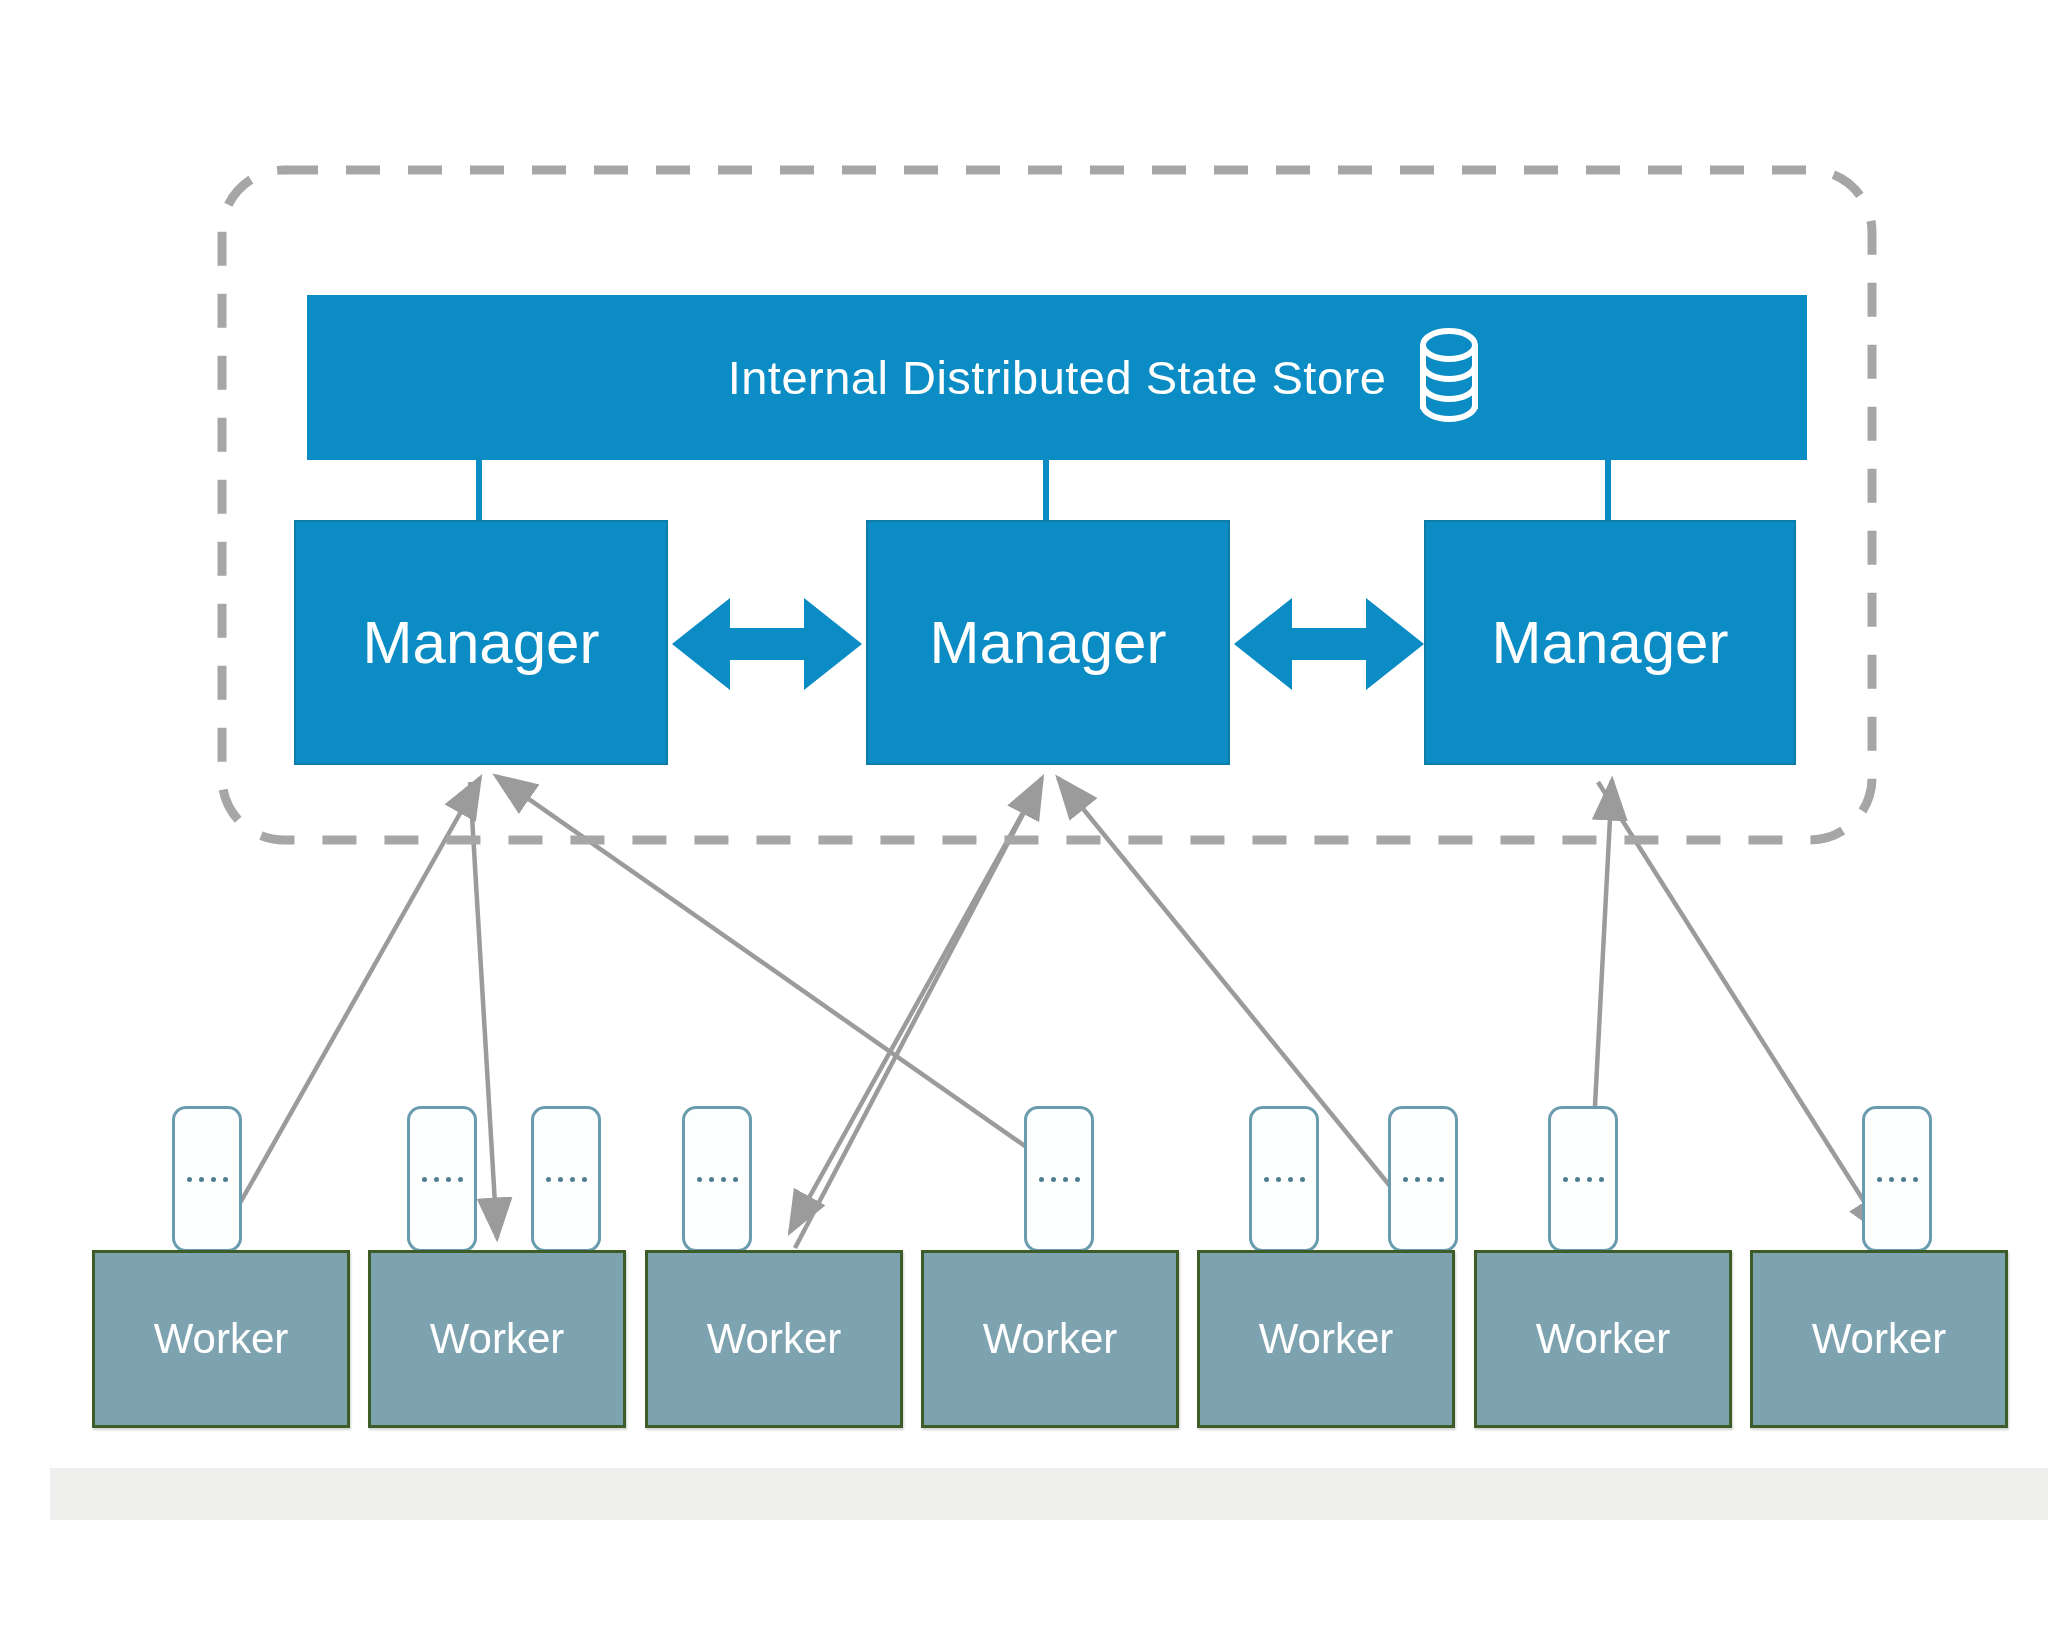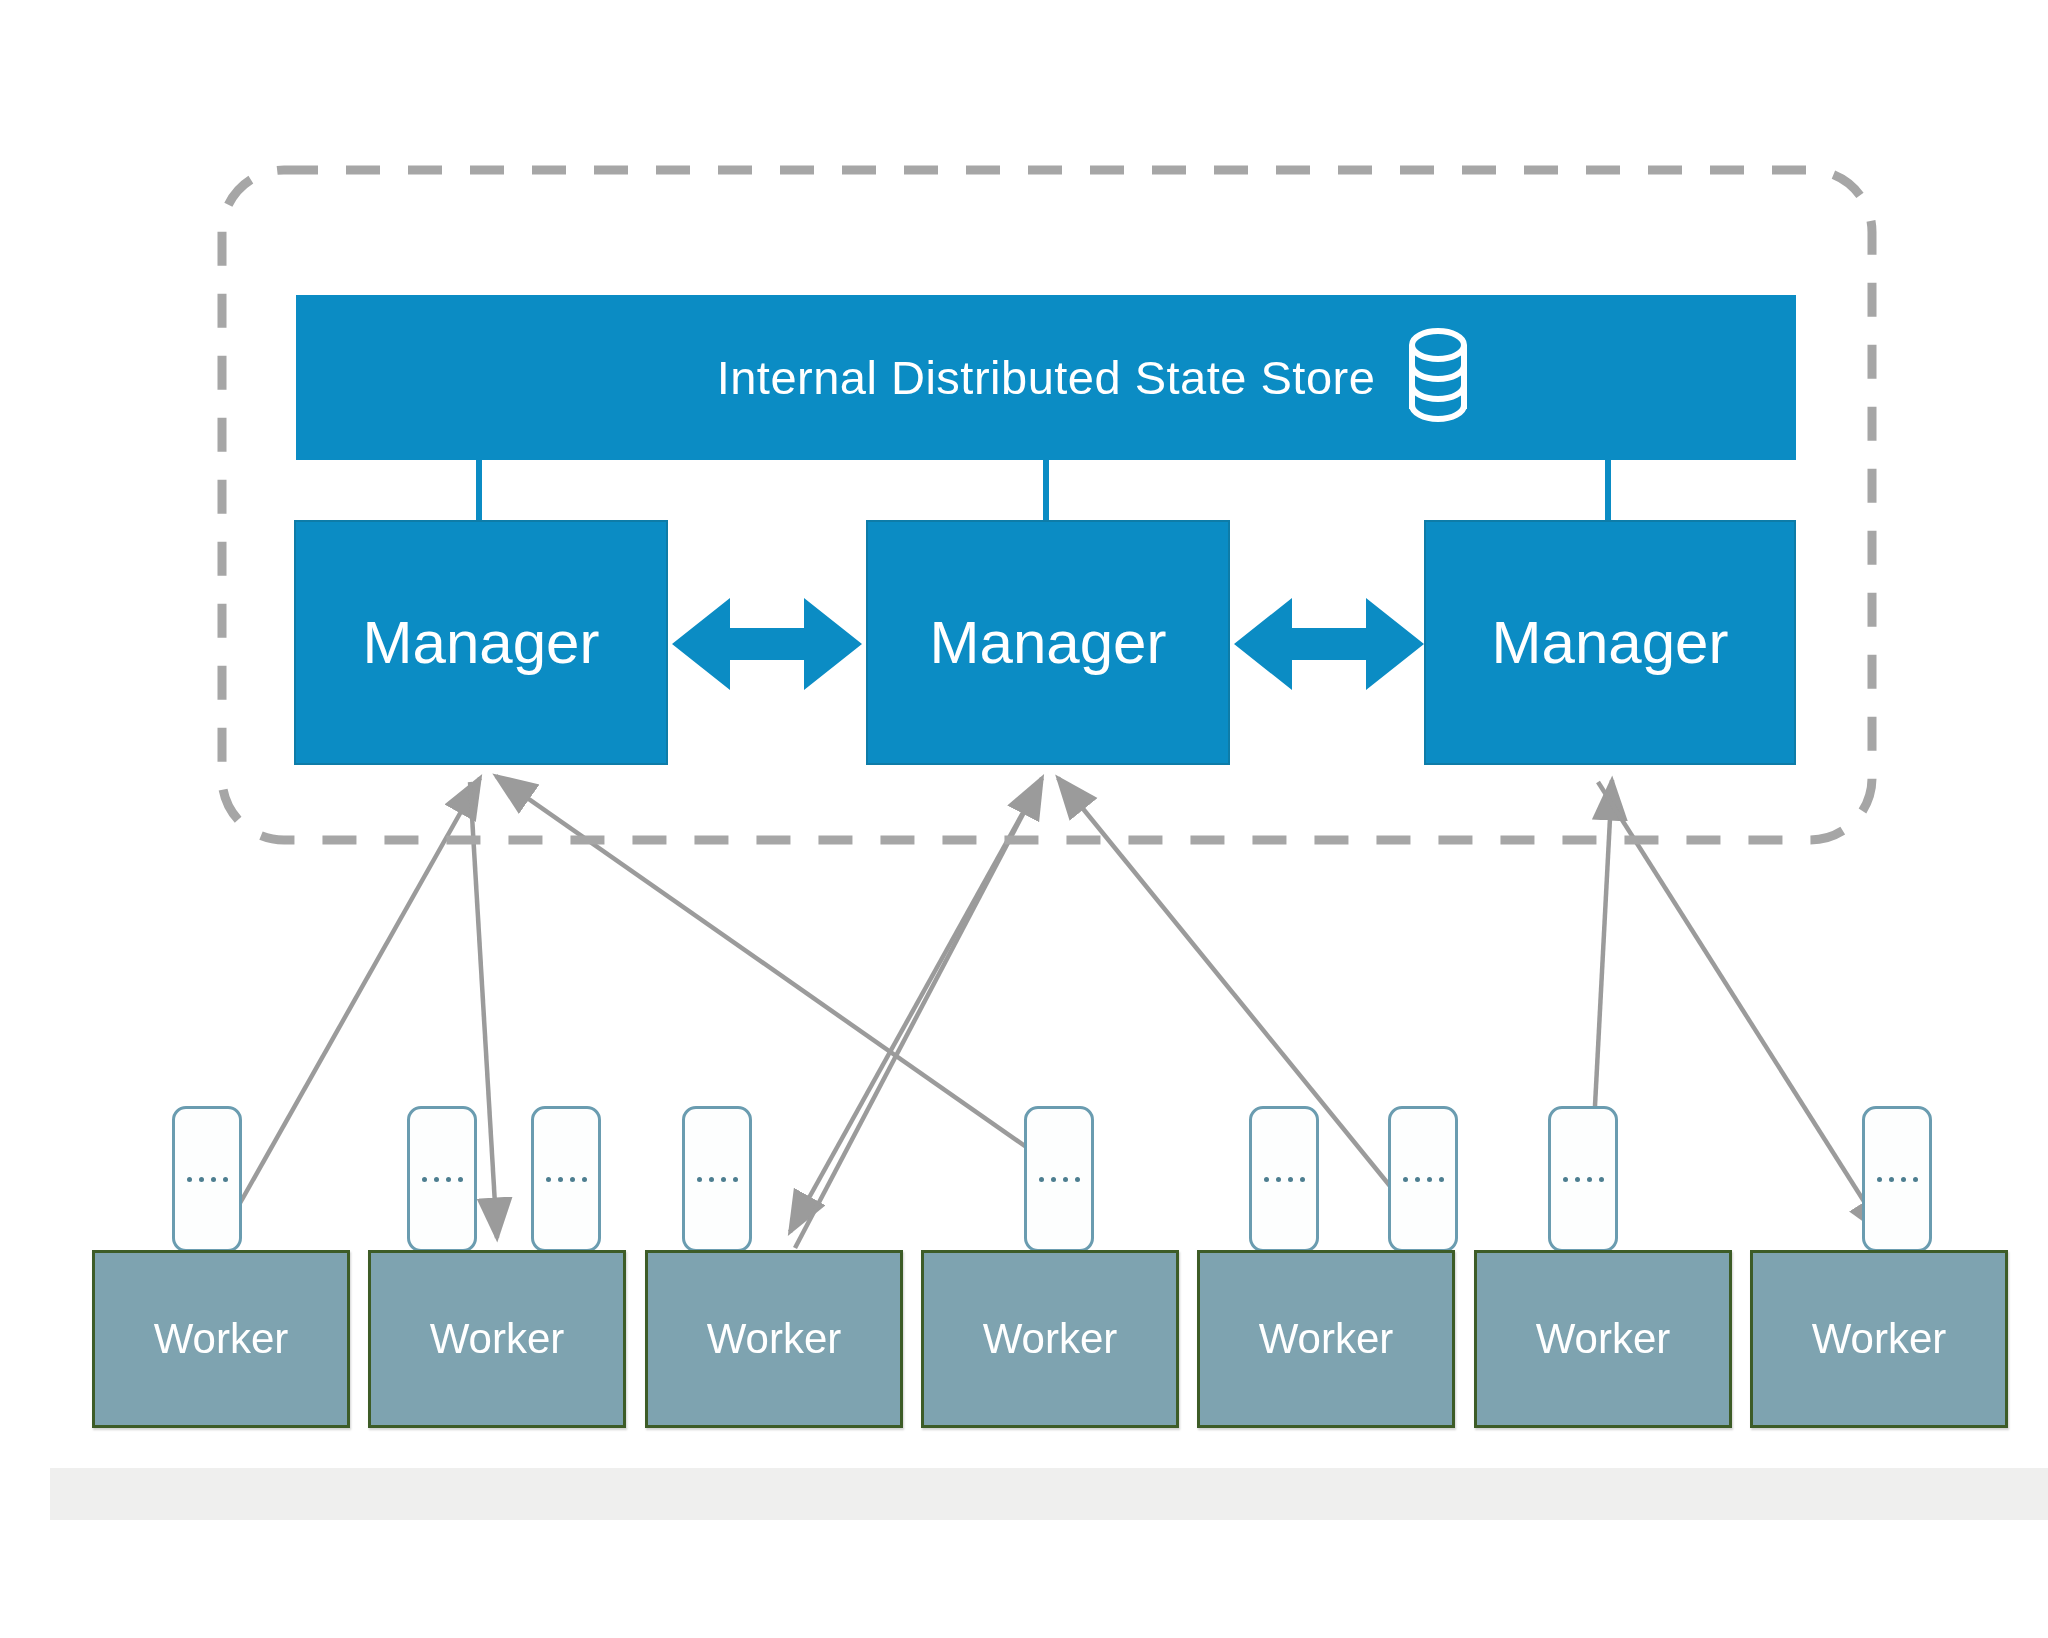--- a/index.html
+++ b/index.html
@@ -30,20 +30,21 @@
     color: #ffffff;
     font-family: "Liberation Sans", sans-serif;
     font-weight: 400;
     white-space: nowrap;
     pointer-events: none;
   }
   .abs { position: absolute; }
 
   .store-box {
     background: #0b8cc4;
+    margin-left: 11px;
   }
   .store-label {
     font-size: 47px;
     letter-spacing: 0.5px;
   }
   .manager-box {
     background: #0b8cc4;
     border: 2px solid #0e7ca8;
     box-sizing: border-box;
   }

